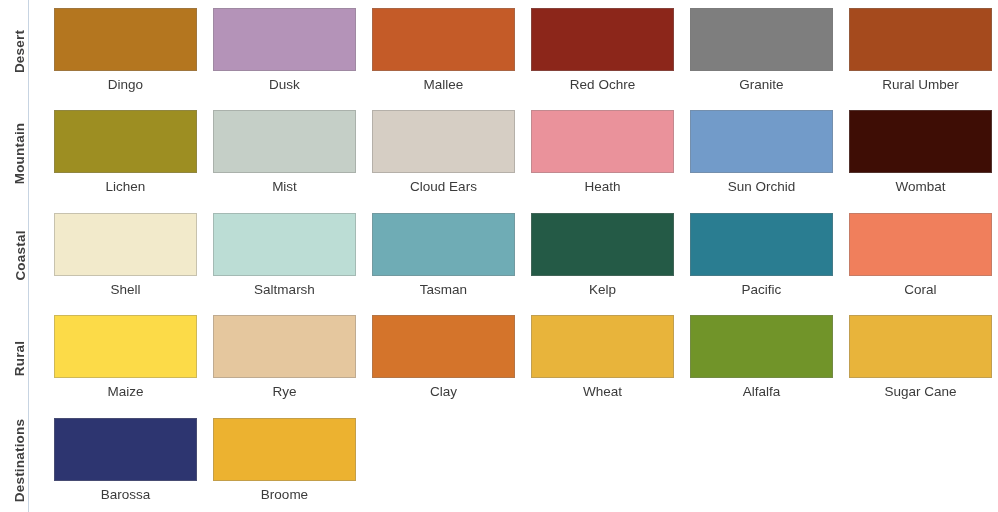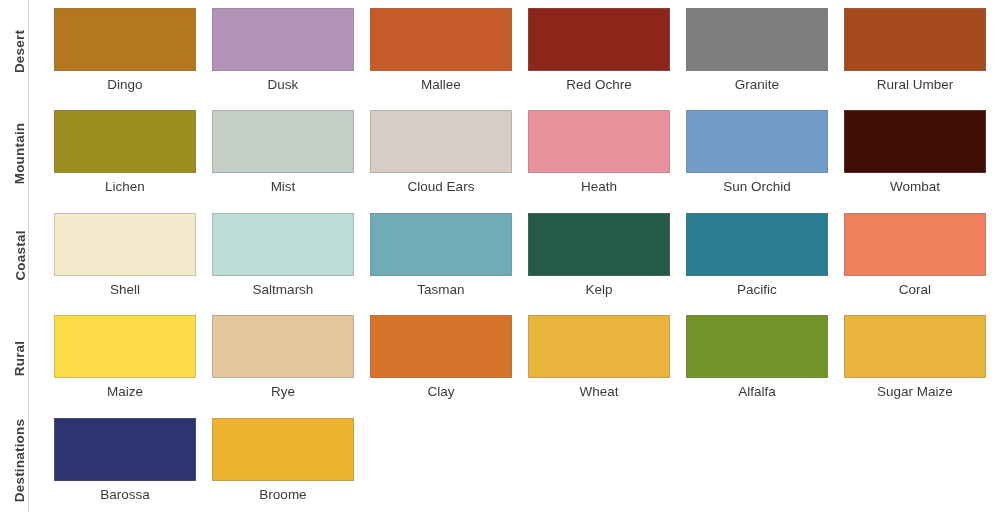--- a/index.html
+++ b/index.html
@@ -77,21 +77,21 @@
     width: 1px;
     background: transparent;
   }
 
   
   .swatch-strip {
     flex: 1;
     display: grid;
     grid-template-columns: repeat(6, 1fr);
     column-gap: 16px;
-    padding: 8px 12px 4px 14px;
+    padding: 8px 6px 4px 14px;
     box-sizing: border-box;
   }
 
   .swatch-cell {
     display: flex;
     flex-direction: column;
     align-items: center;
     justify-content: flex-start;
   }
 
@@ -235,21 +235,21 @@
           <div class="swatch-cell">
             <div class="swatch-chip" style="background-color: rgb(232, 180, 59);"></div>
             <div class="swatch-name">Wheat</div>
           </div>
           <div class="swatch-cell">
             <div class="swatch-chip" style="background-color: rgb(113, 148, 41);"></div>
             <div class="swatch-name">Alfalfa</div>
           </div>
           <div class="swatch-cell">
             <div class="swatch-chip" style="background-color: rgb(232, 180, 59);"></div>
-            <div class="swatch-name">Sugar Maize</div>
+            <div class="swatch-name">Sugar Cane</div>
           </div>
         </div>
       </div>
       <div class="palette-row">
         <div class="category-gutter">
           <span class="category-label">Destinations</span>
           <span class="category-rule"></span>
         </div>
         <div class="swatch-strip">
           <div class="swatch-cell">

